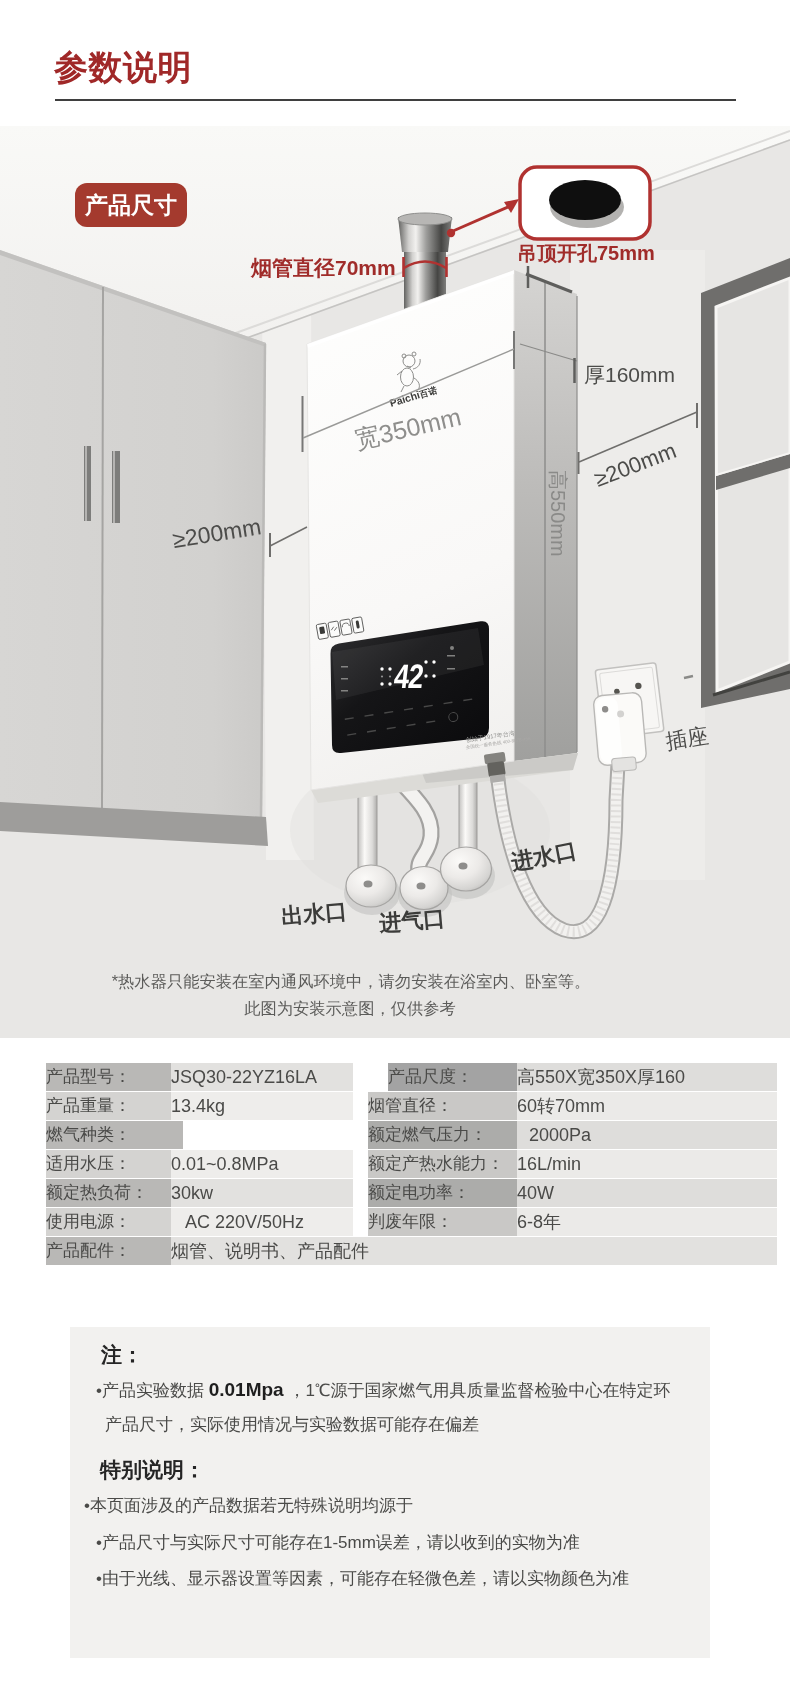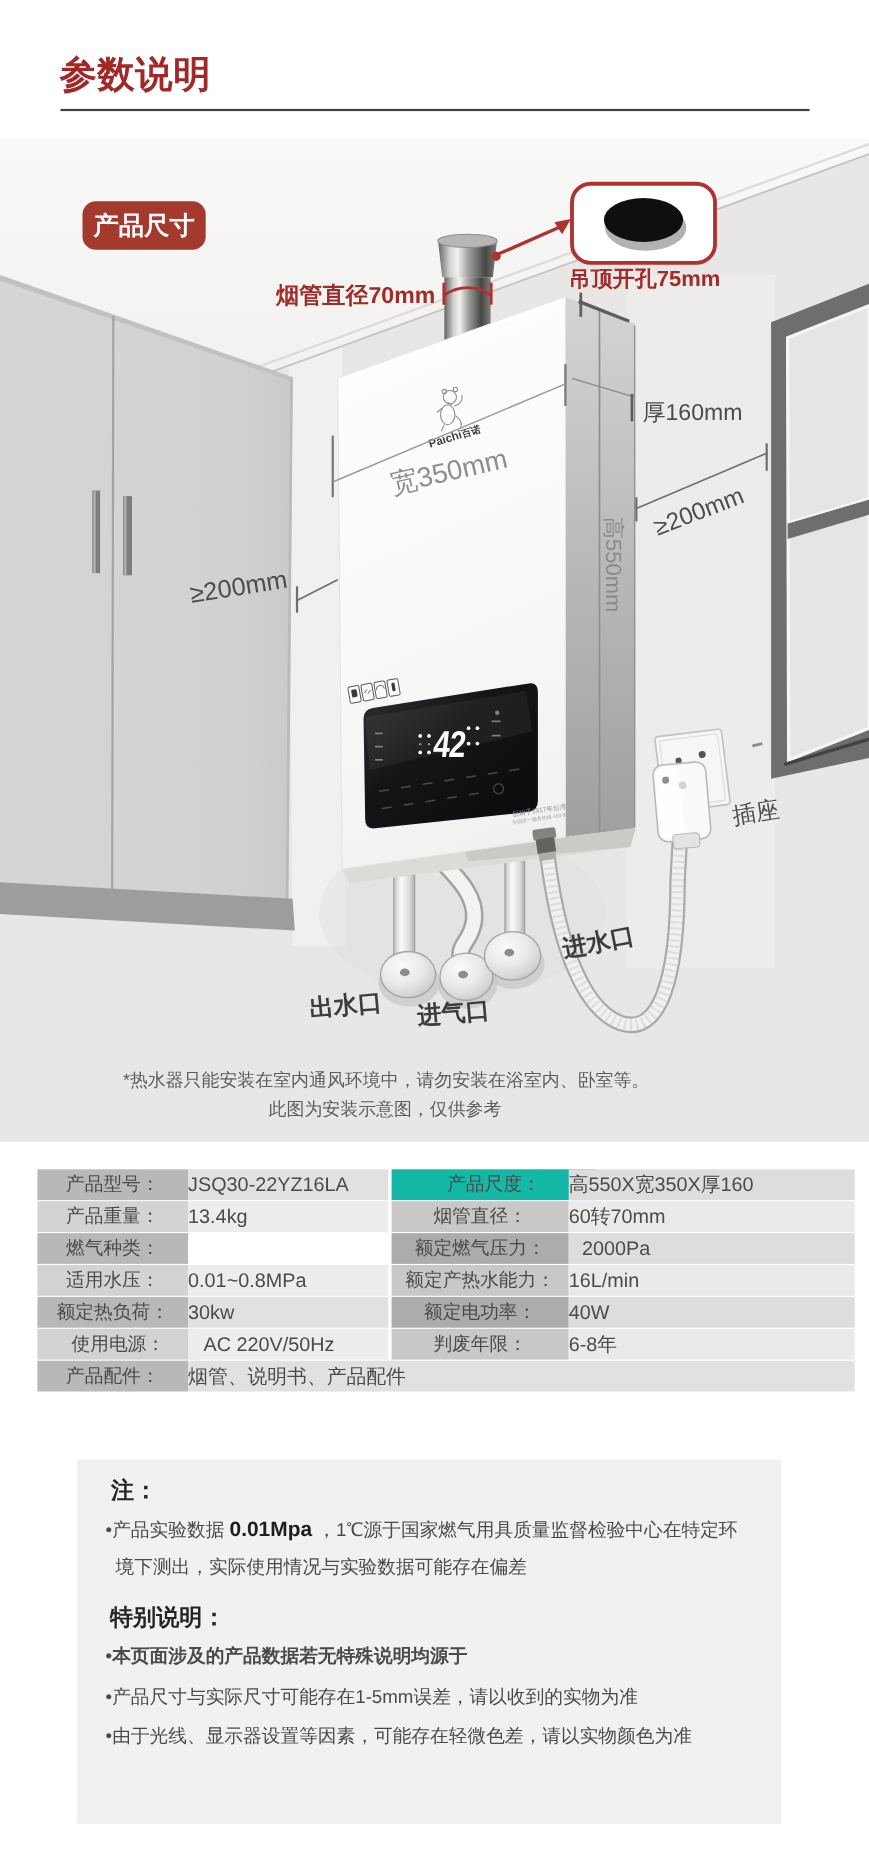--- a/index.html
+++ b/index.html
@@ -5,21 +5,21 @@
   html,body{margin:0;padding:0;background:#fff;}
   body{font-family:"Liberation Sans",sans-serif;}
   #page{position:relative;width:790px;height:1690px;overflow:hidden;background:#fff;}
   .abs{position:absolute;}
   
   #title{left:54px;top:45px;font-size:34px;font-weight:bold;color:#a02828;letter-spacing:0.5px;}
   #titleline{left:55px;top:99px;width:681px;height:2px;background:#3f3f3f;}
   
   .trow{position:absolute;left:0;width:790px;height:28px;}
   .cell{position:absolute;height:28px;line-height:28px;font-size:17px;color:#4a4a48;}
-  .lab{text-align:center;}
+  .lab{text-align:left;margin-left:12px;}
   .val{font-size:18px;}
   
   #notes{left:70px;top:1327px;width:640px;height:331px;background:#f2f1ef;}
   .nt{position:absolute;color:#4a4a48;font-size:17px;white-space:nowrap;}
   .nh{font-weight:bold;font-size:21px;color:#252525;}
 </style>
 </head>
 <body>
 <div id="page">
   <div id="title" class="abs">参数说明</div>
@@ -271,21 +271,21 @@
       <text transform="translate(513 870) rotate(-11)" font-size="22" font-weight="bold" fill="#3c3c3a">进水口</text>
 
       <text x="351" y="987" text-anchor="middle" font-size="16.3" fill="#5c5c5a">*热水器只能安装在室内通风环境中，请勿安装在浴室内、卧室等。</text>
       <text x="350" y="1014" text-anchor="middle" font-size="16.3" fill="#5c5c5a">此图为安装示意图，仅供参考</text>
     </g>
   </svg>
 
   <div class="trow" style="top:1063px;">
     <div class="cell lab" style="left:34px;width:137px;background:#b9b8b6;">产品型号：</div>
     <div class="cell val" style="left:171px;width:182px;background:#e2e1df;">JSQ30-22YZ16LA</div>
-    <div class="cell lab" style="left:356px;width:186px;background:#14b8a6;">产品尺度：</div>
+    <div class="cell lab" style="left:376px;width:186px;background:#a3a3a3;">产品尺度：</div>
     <div class="cell val" style="left:517px;width:260px;background:#dedddb;">高550X宽350X厚160</div>
   </div>
   <div class="trow" style="top:1092px;">
     <div class="cell lab" style="left:34px;width:137px;background:#d4d3d1;">产品重量：</div>
     <div class="cell val" style="left:171px;width:182px;background:#eeedeb;">13.4kg</div>
     <div class="cell lab" style="left:356px;width:161px;background:#c9c8c6;">烟管直径：</div>
     <div class="cell val" style="left:517px;width:260px;background:#ebeae8;">60转70mm</div>
   </div>
   <div class="trow" style="top:1121px;">
     <div class="cell lab" style="left:34px;width:137px;background:#b9b8b6;">燃气种类：</div>
@@ -311,18 +311,18 @@
     <div class="cell val" style="left:517px;width:260px;background:#ebeae8;">6-8年</div>
   </div>
   <div class="trow" style="top:1237px;">
     <div class="cell lab" style="left:34px;width:137px;background:#b9b8b6;">产品配件：</div>
     <div class="cell val" style="left:171px;width:606px;background:#e2e1df;">烟管、说明书、产品配件</div>
   </div>
 
   <div id="notes" class="abs"></div>
   <div class="abs nt nh" style="left:101px;top:1341px;">注：</div>
   <div class="abs nt" style="left:96px;top:1379px;">•产品实验数据 <b style="font-size:19px;color:#1e1e1e;">0.01Mpa</b> ，1℃源于国家燃气用具质量监督检验中心在特定环</div>
-  <div class="abs nt" style="left:105px;top:1413px;">境下测出，实际使用情况与实验数据可能存在偏差</div>
+  <div class="abs nt" style="left:105px;top:1413px;">产品尺寸，实际使用情况与实验数据可能存在偏差</div>
   <div class="abs nt nh" style="left:100px;top:1456px;">特别说明：</div>
-  <div class="abs nt" style="left:96px;top:1494px;font-weight:bold;">•本页面涉及的产品数据若无特殊说明均源于</div>
+  <div class="abs nt" style="left:84px;top:1494px;">•本页面涉及的产品数据若无特殊说明均源于</div>
   <div class="abs nt" style="left:96px;top:1531px;">•产品尺寸与实际尺寸可能存在1-5mm误差，请以收到的实物为准</div>
   <div class="abs nt" style="left:96px;top:1567px;">•由于光线、显示器设置等因素，可能存在轻微色差，请以实物颜色为准</div>
 </div>
 
 </body></html>

